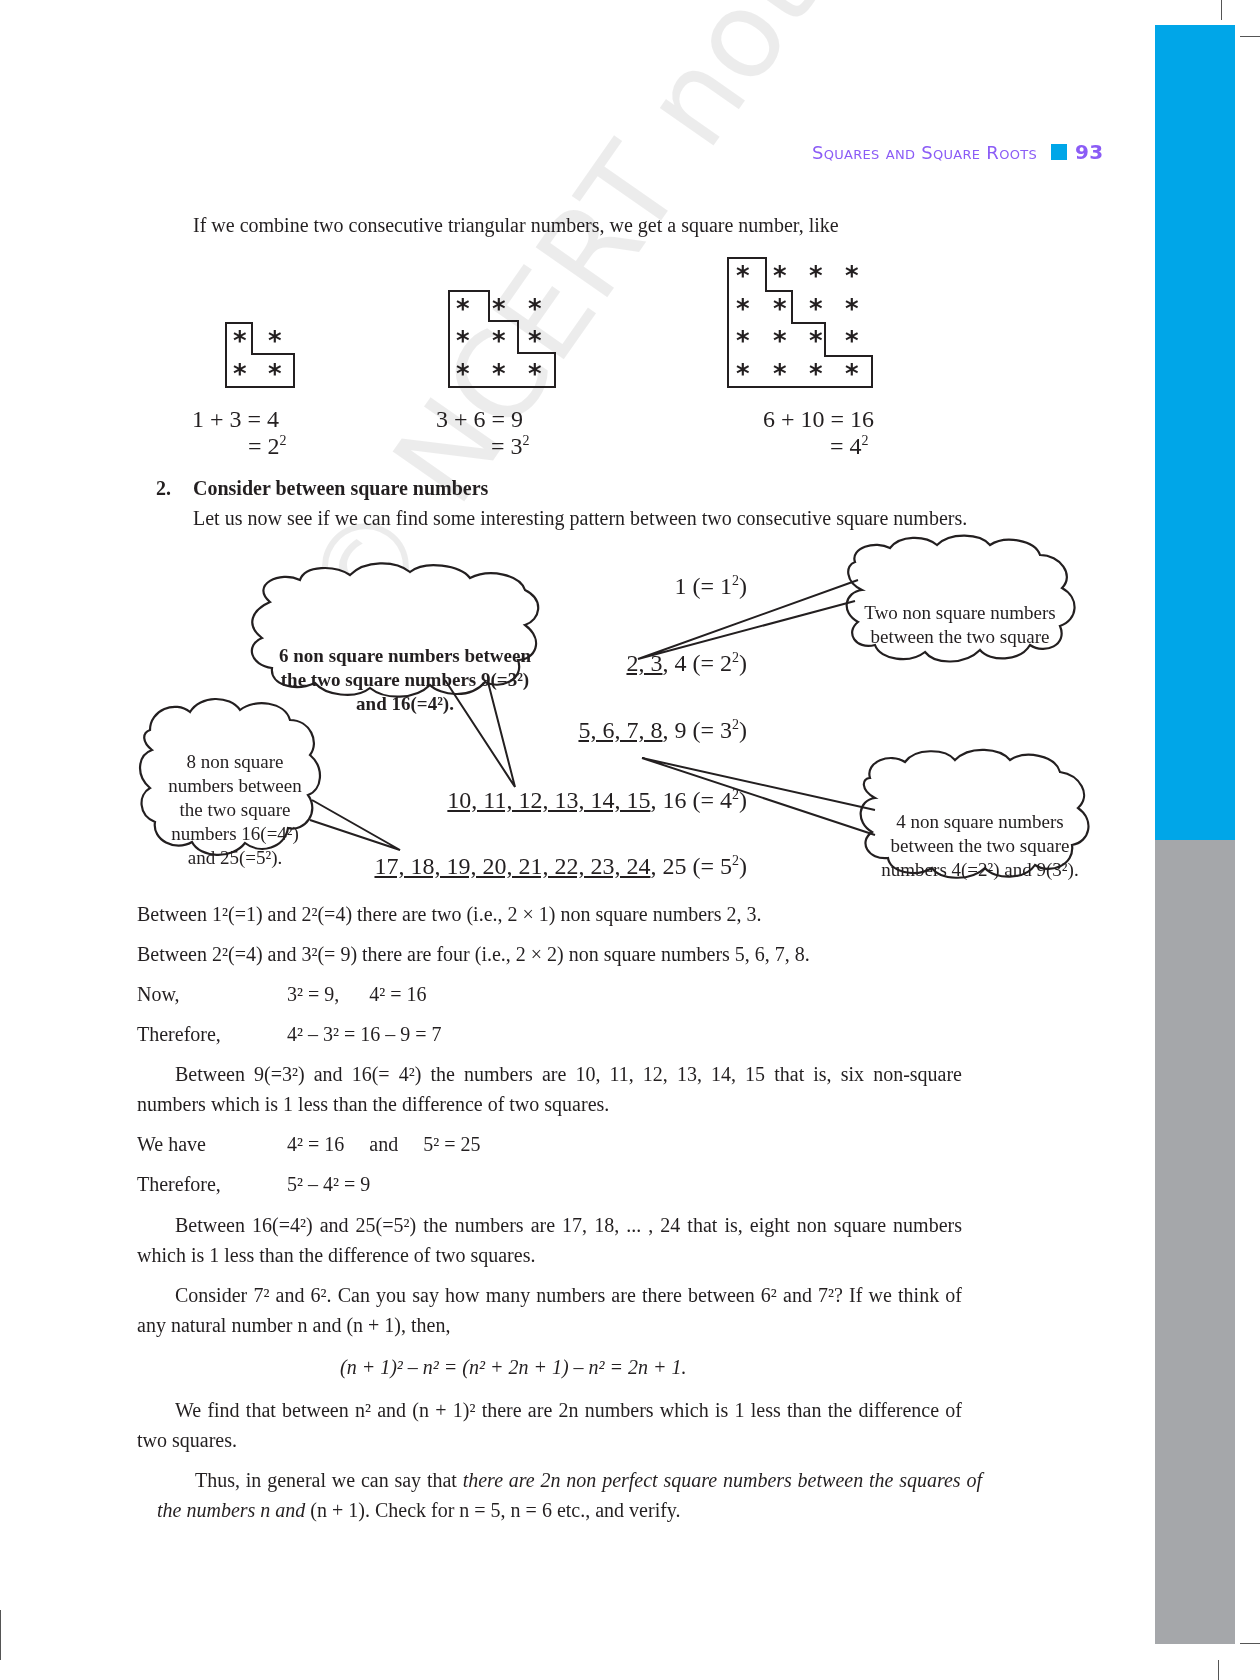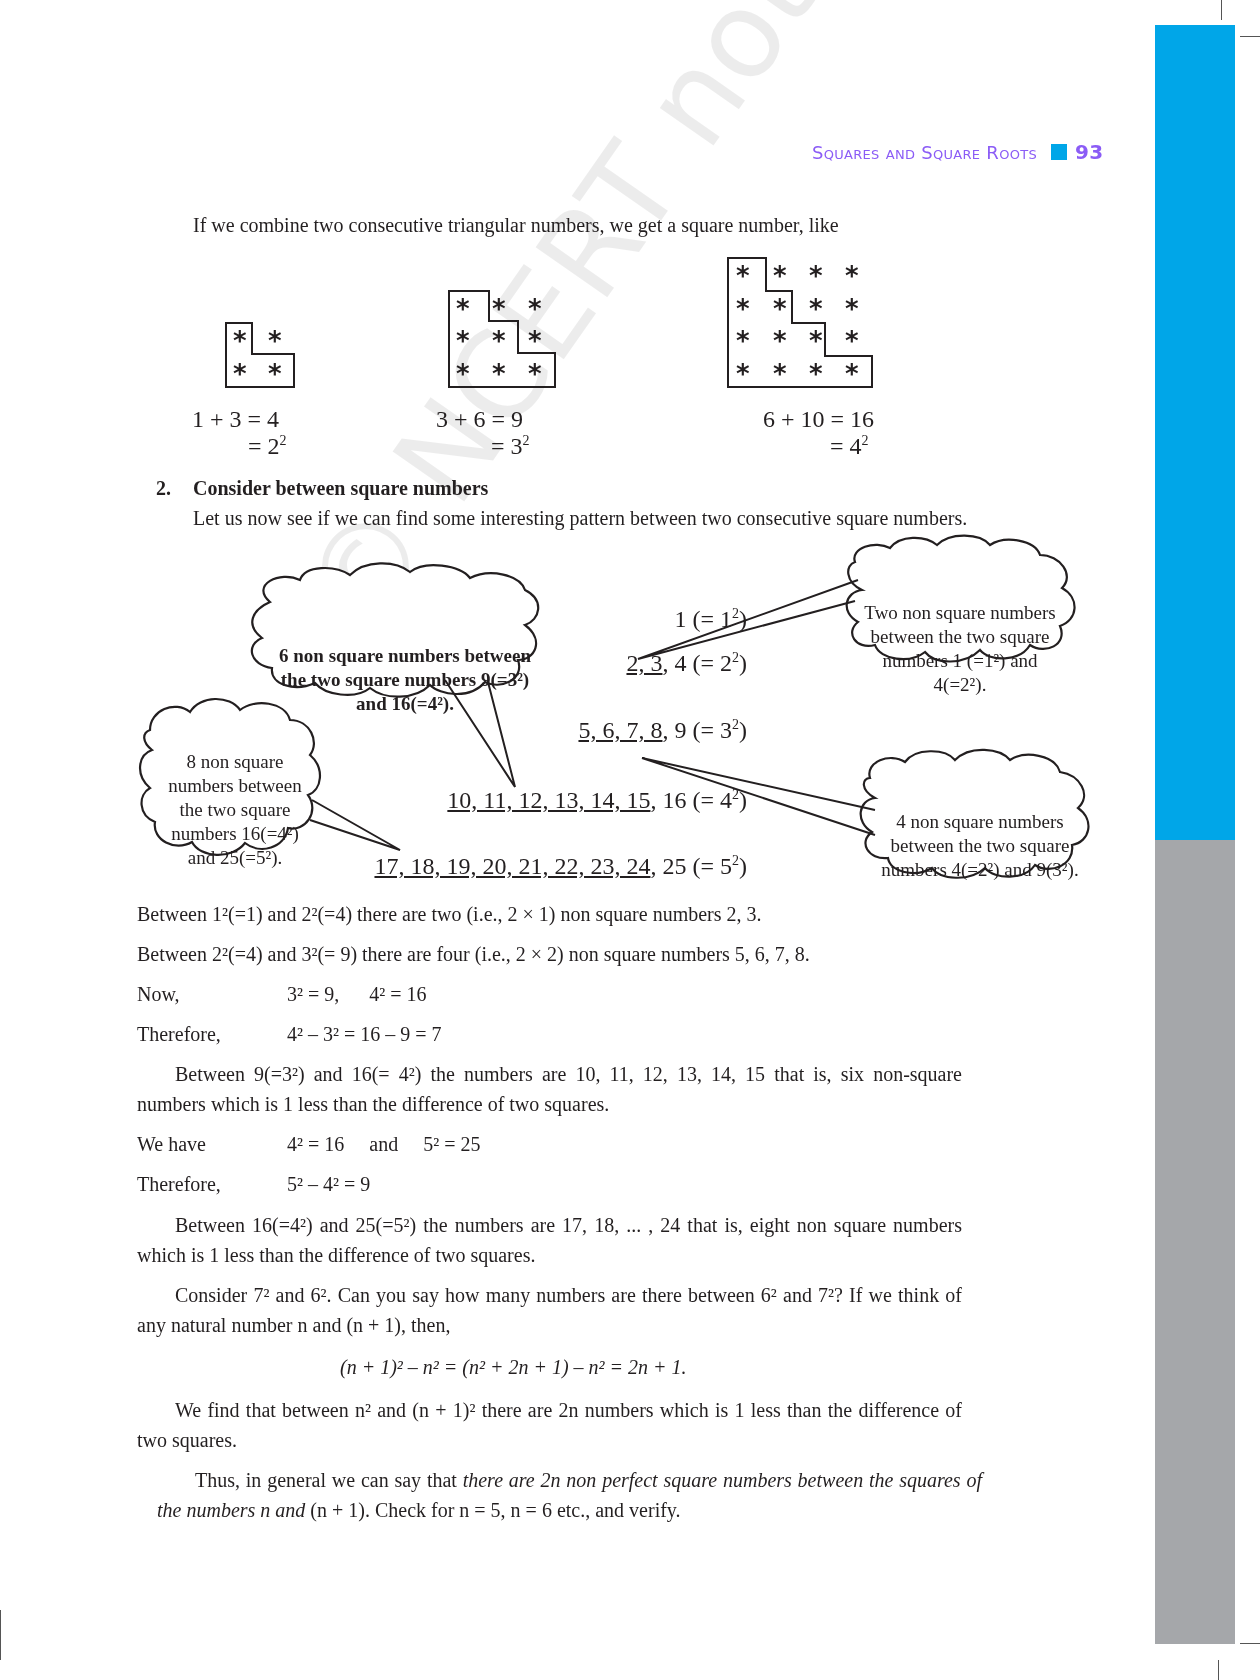--- a/index.html
+++ b/index.html
@@ -120,36 +120,35 @@
 </svg>
 
 <div class="bubble-text" style="left:265px;top:616px;width:280px;font-weight:bold;">
   <div>6 non square numbers between</div>
   <div>the two square numbers 9(=3²)</div>
   <div>and 16(=4²).</div>
 </div>
 <div class="bubble-text" style="left:860px;top:573px;width:200px;">
   <div>Two non square numbers</div>
   <div>between the two square</div>
-  <div>numbers 1 (=1²) and 4(=2²).</div>
 </div>
 <div class="bubble-text" style="left:155px;top:722px;width:160px;">
   <div>8 non square</div>
   <div>numbers between</div>
   <div>the two square</div>
   <div>numbers 16(=4²)</div>
   <div>and 25(=5²).</div>
 </div>
 <div class="bubble-text" style="left:875px;top:782px;width:210px;">
   <div>4 non square numbers</div>
   <div>between the two square</div>
   <div>numbers 4(=2²) and 9(3²).</div>
 </div>
 
-<div class="numline" style="right:513px;top:606px;"><span>1 (= 1</span><span class="sup">2</span>)</div>
+<div class="numline" style="right:513px;top:573px;"><span>1 (= 1</span><span class="sup">2</span>)</div>
 <div class="numline" style="right:513px;top:650px;"><span class="u">2, 3</span><span>, 4 (= 2</span><span class="sup">2</span>)</div>
 <div class="numline" style="right:513px;top:717px;"><span class="u">5, 6, 7, 8</span><span>, 9 (= 3</span><span class="sup">2</span>)</div>
 <div class="numline" style="right:513px;top:787px;"><span class="u">10, 11, 12, 13, 14, 15</span><span>, 16 (= 4</span><span class="sup">2</span>)</div>
 <div class="numline" style="right:513px;top:853px;"><span class="u">17, 18, 19, 20, 21, 22, 23, 24</span><span>, 25 (= 5</span><span class="sup">2</span>)</div>
 
 <div class="para" style="left:137px;top:899px;">Between 1²(=1) and 2²(=4) there are two (i.e., 2 × 1) non square numbers 2, 3.</div>
 <div class="para" style="left:137px;top:939px;">Between 2²(=4) and 3²(= 9) there are four (i.e., 2 × 2) non square numbers 5, 6, 7, 8.</div>
 <div class="para" style="left:137px;top:979px;">Now,</div>
 <div class="para" style="left:287px;top:979px;white-space:pre;">3² = 9,      4² = 16</div>
 <div class="para" style="left:137px;top:1019px;">Therefore,</div>

